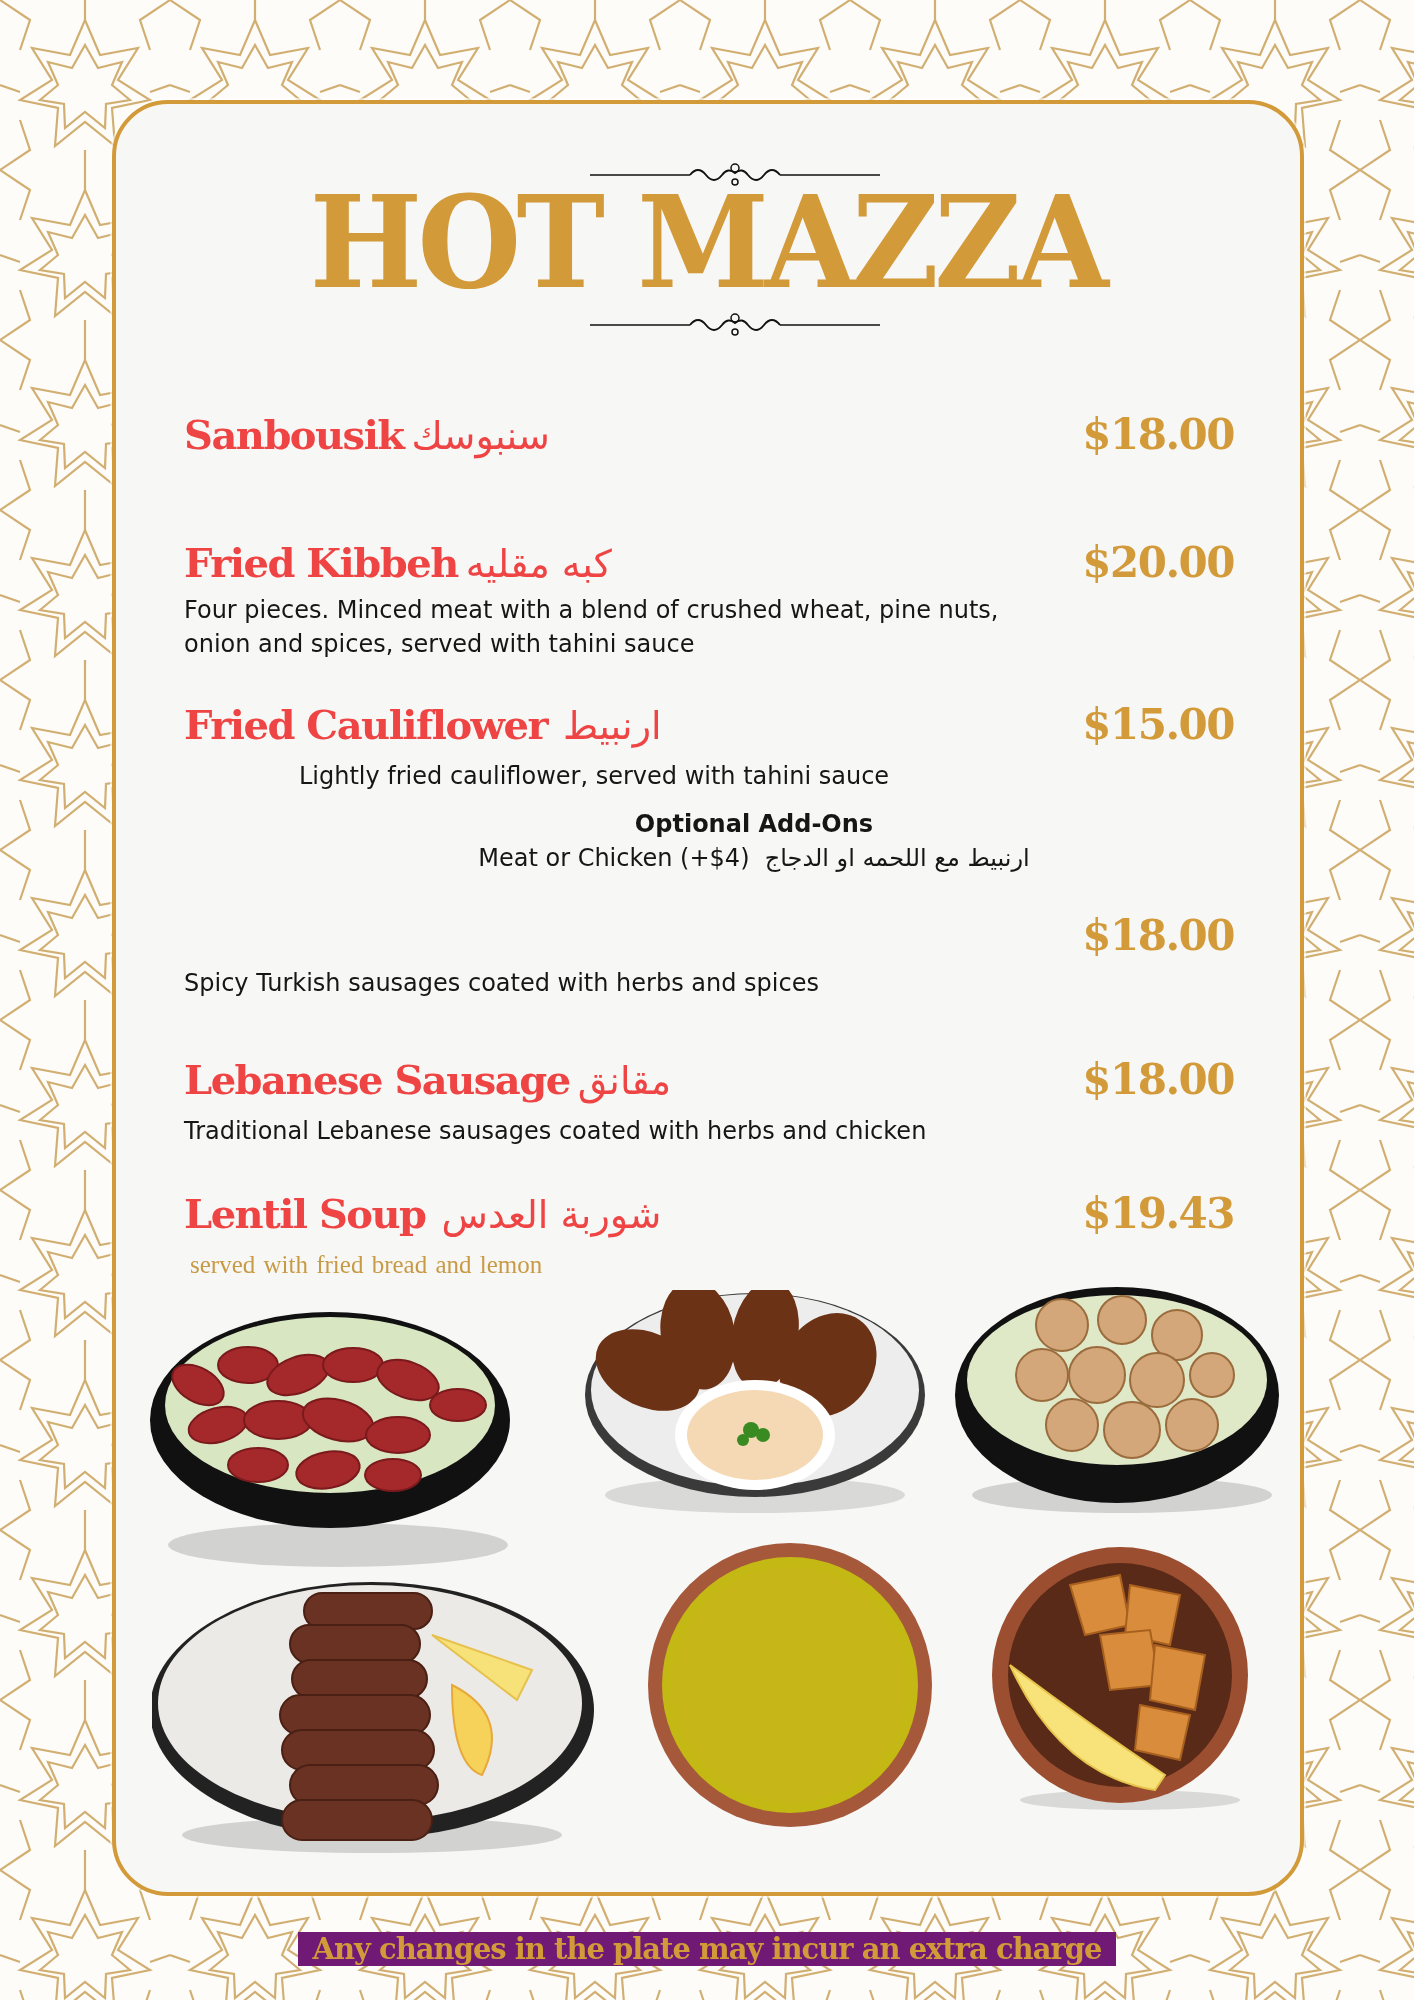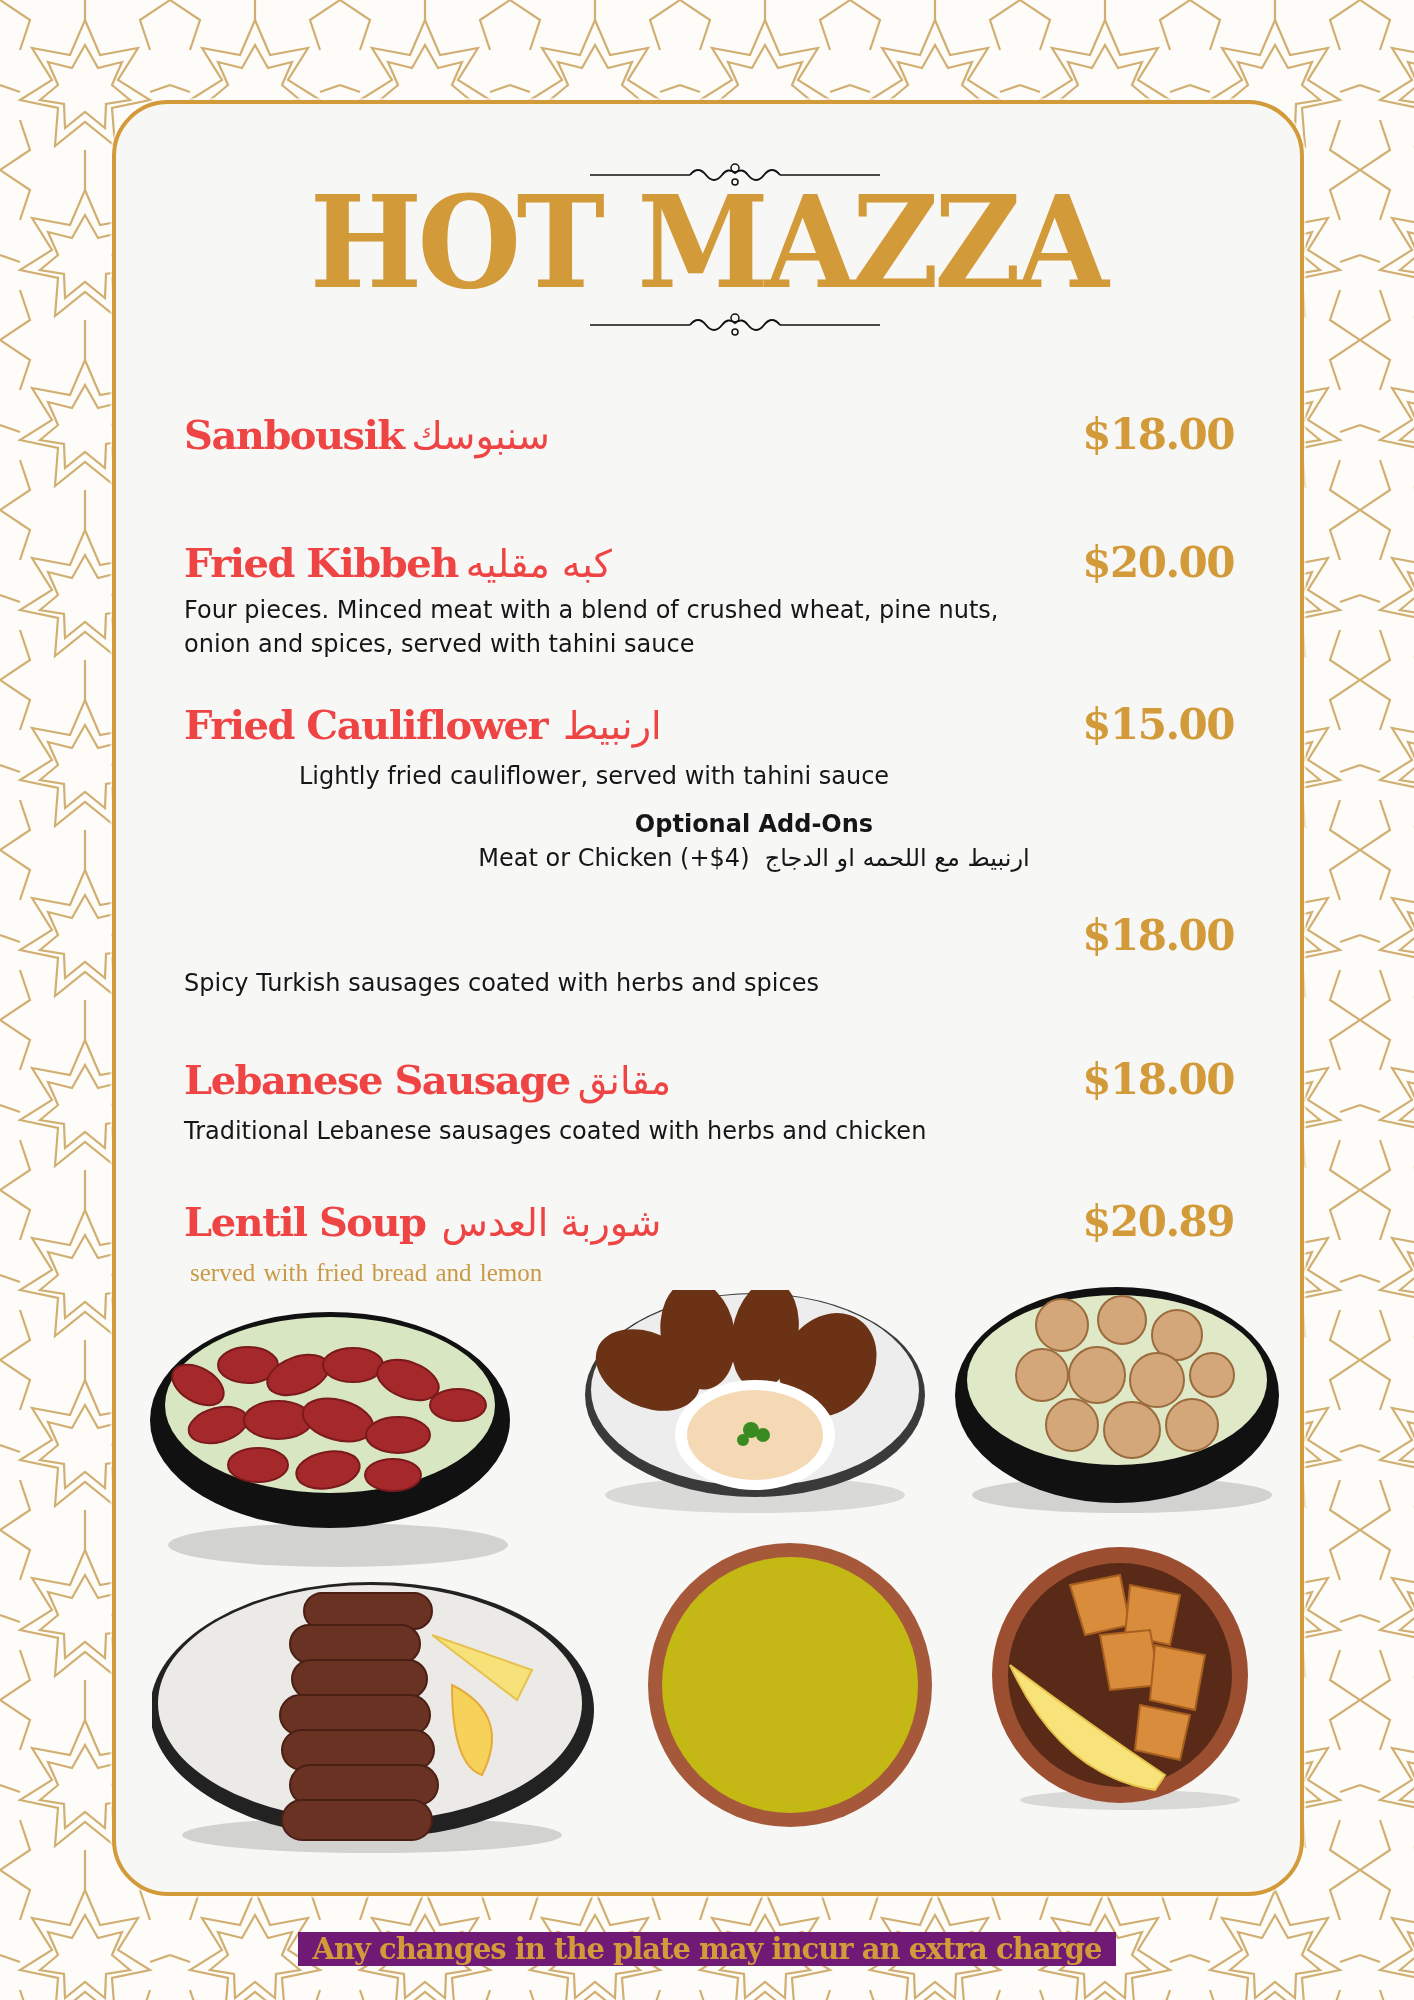--- a/index.html
+++ b/index.html
@@ -143,26 +143,26 @@
 <div class="item" style="top:1050px;">
   <div class="item-head">
     <div class="item-name">
       <span>Lebanese Sausage</span><span class="ar">مقانق</span>
     </div>
     <div class="item-price">$18.00</div>
   </div>
   <div class="item-desc" style="margin-top:4px;">Traditional Lebanese sausages coated with herbs and chicken</div>
 </div>
 
-<div class="item" style="top:1184px;margin-top:8px;">
+<div class="item" style="top:1184px;">
   <div class="item-head">
     <div class="item-name">
       <span>Lentil Soup</span><span class="ar" style="margin-left:16px;">شوربة العدس</span>
     </div>
-    <div class="item-price">$20.89</div>
+    <div class="item-price">$19.43</div>
   </div>
   <div class="soup-note" style="margin-top:4px;">served  with fried bread and lemon</div>
 </div>
 
 <svg class="photo" style="left:138px; top:1305px;" width="390" height="270" viewBox="0 0 390 270">
   <ellipse cx="200" cy="240" rx="170" ry="22" fill="#000" opacity="0.15"></ellipse>
   <ellipse cx="192" cy="115" rx="180" ry="108" fill="#111"></ellipse>
   <ellipse cx="192" cy="100" rx="165" ry="88" fill="#d9e6c2"></ellipse>
   <g fill="#a5282b" stroke="#7a1a1c" stroke-width="2">
     <ellipse cx="60" cy="80" rx="28" ry="17" transform="rotate(30 60 80)"></ellipse>

